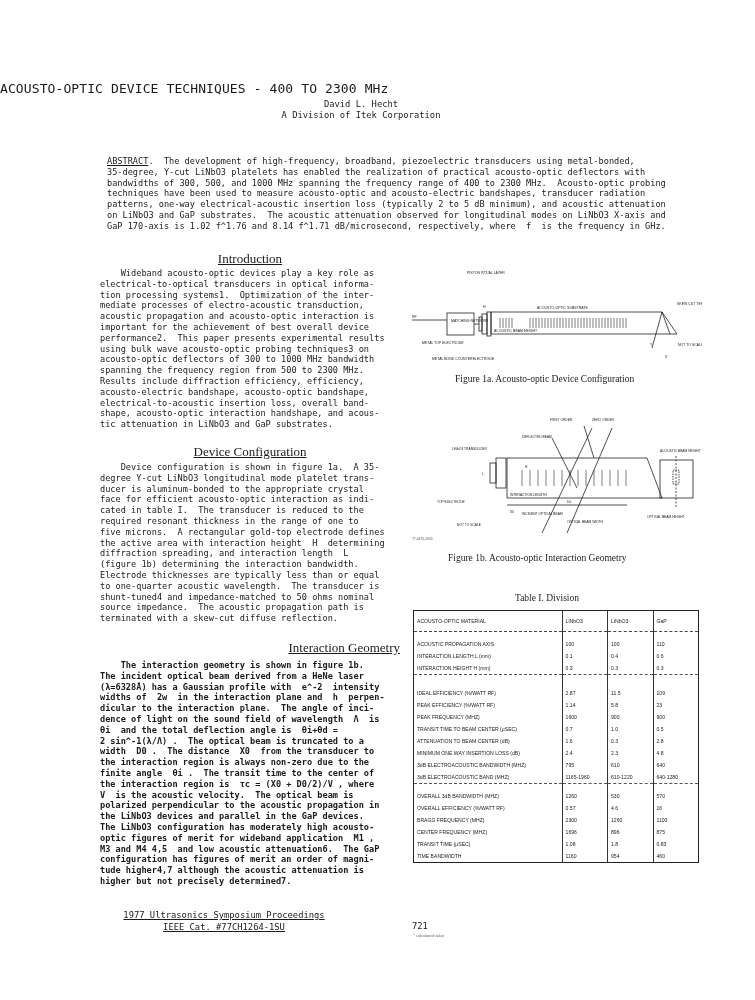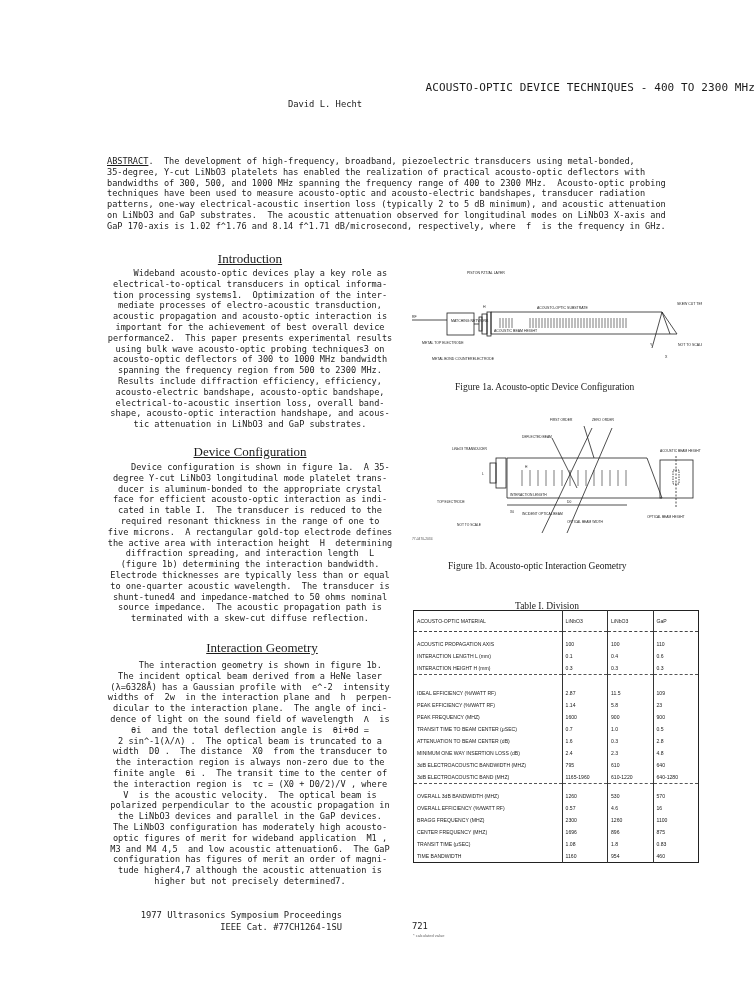--- a/index.html
+++ b/index.html
@@ -1,37 +1,37 @@
 <!DOCTYPE html>
 <html><head>
 <meta charset="utf-8">
 <style>
   html, body { margin:0; padding:0; background:#fff; }
   body { width:755px; height:1000px; position:relative; overflow:hidden; color:#1a1a1a;
          font-family:"DejaVu Sans Mono", "Liberation Mono", monospace; }
-  .serif { font-family:"Liberation Serif", "DejaVu Serif", serif;margin-top:8px; }
+  .serif { font-family:"Liberation Serif", "DejaVu Serif", serif; }
   .sans { font-family:"Liberation Sans", "DejaVu Sans", sans-serif; }
 
-  #title { position:absolute; top:81px; left:0; width:755px; text-align:right; font-size:11px; letter-spacing:0.1px; }
-  #authors { position:absolute; top:99px; left:0; width:650px; text-align:center; font-size:8.8px; line-height:11.3px; }
+  #title { position:absolute; top:81px; left:0; width:755px; text-align:left; font-size:13px; letter-spacing:0.1px; }
+  #authors { position:absolute; top:99px; left:0; width:650px; text-align:center; font-size:8.8px; line-height:11.3px;padding-left:36px; }
   #abstract { position:absolute; top:156px; left:107px; width:580px; font-size:8.6px; line-height:10.8px; white-space:pre; }
   #abstract .lbl { text-decoration:underline; }
 
   .col-left { position:absolute; left:100px; width:300px; font-size:8.6px; line-height:10.8px; }
   .sec-head { text-align:center; text-decoration:underline; font-size:13px;font-family:Liberation Serif, serif; }
-  .para { white-space:pre;text-align:center; }
+  .para { white-space:pre; }
 
   #intro-head { position:absolute; top:251px; left:100px; width:300px; }
   #intro-body { position:absolute; top:268px; }
   #devconf-head { position:absolute; top:444px; left:100px; width:300px; }
   #devconf-body { position:absolute; top:462px; }
-  #interact-head { position:absolute; top:640px; left:112px; width:300px; }
-  #interact-body { position:absolute; top:660px; }
-
-  #footer { position:absolute; top:910px; left:122px; font-size:8.8px; line-height:11.5px; text-align:right; width:220px; }
+  #interact-head { position:absolute; top:640px; left:100px; width:300px;text-align:right; }
+  #interact-body { position:absolute; top:660px;font-weight:bold; }
+
+  #footer { position:absolute; top:910px; left:114px; font-size:8.8px; line-height:11.5px; text-align:center; width:220px;text-decoration:underline; }
   #page-num { position:absolute; top:921px; left:412px; font-size:8.8px; }
 
   .fig { position:absolute; }
   .fig svg { display:block; }
   .fig-cap { position:absolute; font-size:9.5px; }
 
   #fig1a { left:412px; top:268px; width:290px; height:100px; }
   #fig1a-cap { left:455px; top:374px; }
   #fig1b { left:412px; top:408px; width:300px; height:140px; }
   #fig1b-cap { left:448px; top:553px; }
@@ -45,20 +45,21 @@
   #tbl tr.sep td { border-top:1px dashed #555; }
   #tbl td.v { width:38px; }
   #tbl-foot { position:absolute; left:413px; top:933px; font-size:4px; color:#666; }
 </style>
 </head>
 <body>
 
 <div id="title">ACOUSTO-OPTIC DEVICE TECHNIQUES - 400 TO 2300 MHz</div>
 <div id="authors">
   <div>David L. Hecht</div>
+  <div>A Division of Itek Corporation</div>
 </div>
 
 <div id="abstract"><span class="lbl">ABSTRACT</span><span>.  The development of high-frequency, broadband, piezoelectric transducers using metal-bonded,</span>
 <span>35-degree, Y-cut LiNbO3 platelets has enabled the realization of practical acousto-optic deflectors with</span>
 <span>bandwidths of 300, 500, and 1000 MHz spanning the frequency range of 400 to 2300 MHz.  Acousto-optic probing</span>
 <span>techniques have been used to measure acousto-optic and acousto-electric bandshapes, transducer radiation</span>
 <span>patterns, one-way electrical-acoustic insertion loss (typically 2 to 5 dB minimum), and acoustic attenuation</span>
 <span>on LiNbO3 and GaP substrates.  The acoustic attenuation observed for longitudinal modes on LiNbO3 X-axis and</span>
 <span>GaP 170-axis is 1.02 f^1.76 and 8.14 f^1.71 dB/microsecond, respectively, where  f  is the frequency in GHz.</span></div>
 

